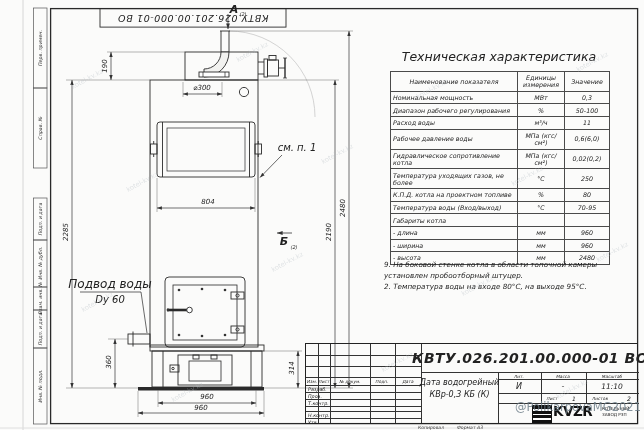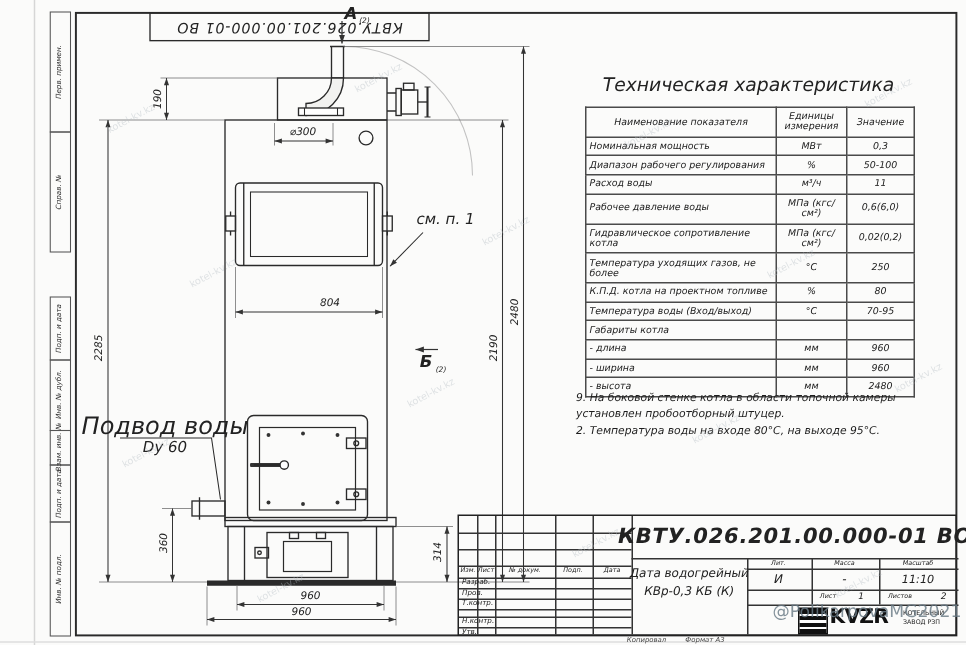--- a/index.html
+++ b/index.html
@@ -190,31 +190,31 @@
 
 <span class="lbl flip" style="left:193px;top:17.8px;font-size:9.5px;letter-spacing:.6px">КВТУ.026.201.00.000-01 ВО</span>
 
 <span class="lbl viewletter" style="left:234px;top:9px">А</span>
 <span class="lbl viewref" style="left:243px;top:14px">(2)</span>
 <span class="lbl viewletter" style="left:284px;top:241px">Б</span>
 <span class="lbl viewref" style="left:294px;top:247px">(2)</span>
 
 <span class="lbl dim rot" style="left:105px;top:66px">190</span>
 <span class="lbl dim" style="left:202px;top:88px">⌀300</span>
-<span class="lbl dim" style="left:220px;top:202px">804</span>
+<span class="lbl dim" style="left:208px;top:202px">804</span>
 <span class="lbl dim rot" style="left:66px;top:232px">2285</span>
 <span class="lbl dim rot" style="left:109px;top:362px">360</span>
 <span class="lbl dim" style="left:207px;top:397px">960</span>
 <span class="lbl dim" style="left:201px;top:408px">960</span>
 <span class="lbl dim rot" style="left:292px;top:368px">314</span>
 <span class="lbl dim rot" style="left:329px;top:232px">2190</span>
 <span class="lbl dim rot" style="left:343px;top:208px">2480</span>
 
 <span class="lbl" style="left:297px;top:147px;font-size:10px">см. п. 1</span>
-<span class="lbl" style="left:110px;top:284px;font-size:16px">Подвод воды</span>
+<span class="lbl" style="left:110px;top:284px;font-size:12px">Подвод воды</span>
 <span class="lbl" style="left:110px;top:299px;font-size:10px">Dy 60</span>
 
 <span class="strip-lbl" style="left:40px;top:48px">Перв. примен.</span>
 <span class="strip-lbl" style="left:40px;top:128px">Справ. №</span>
 <span class="strip-lbl" style="left:40px;top:219px">Подп. и дата</span>
 <span class="strip-lbl" style="left:40px;top:263px">Инв. № дубл.</span>
 <span class="strip-lbl" style="left:40px;top:298px">Взам. инв. №</span>
 <span class="strip-lbl" style="left:40px;top:329px">Подп. и дата</span>
 <span class="strip-lbl" style="left:40px;top:386px">Инв. № подл.</span>
 

